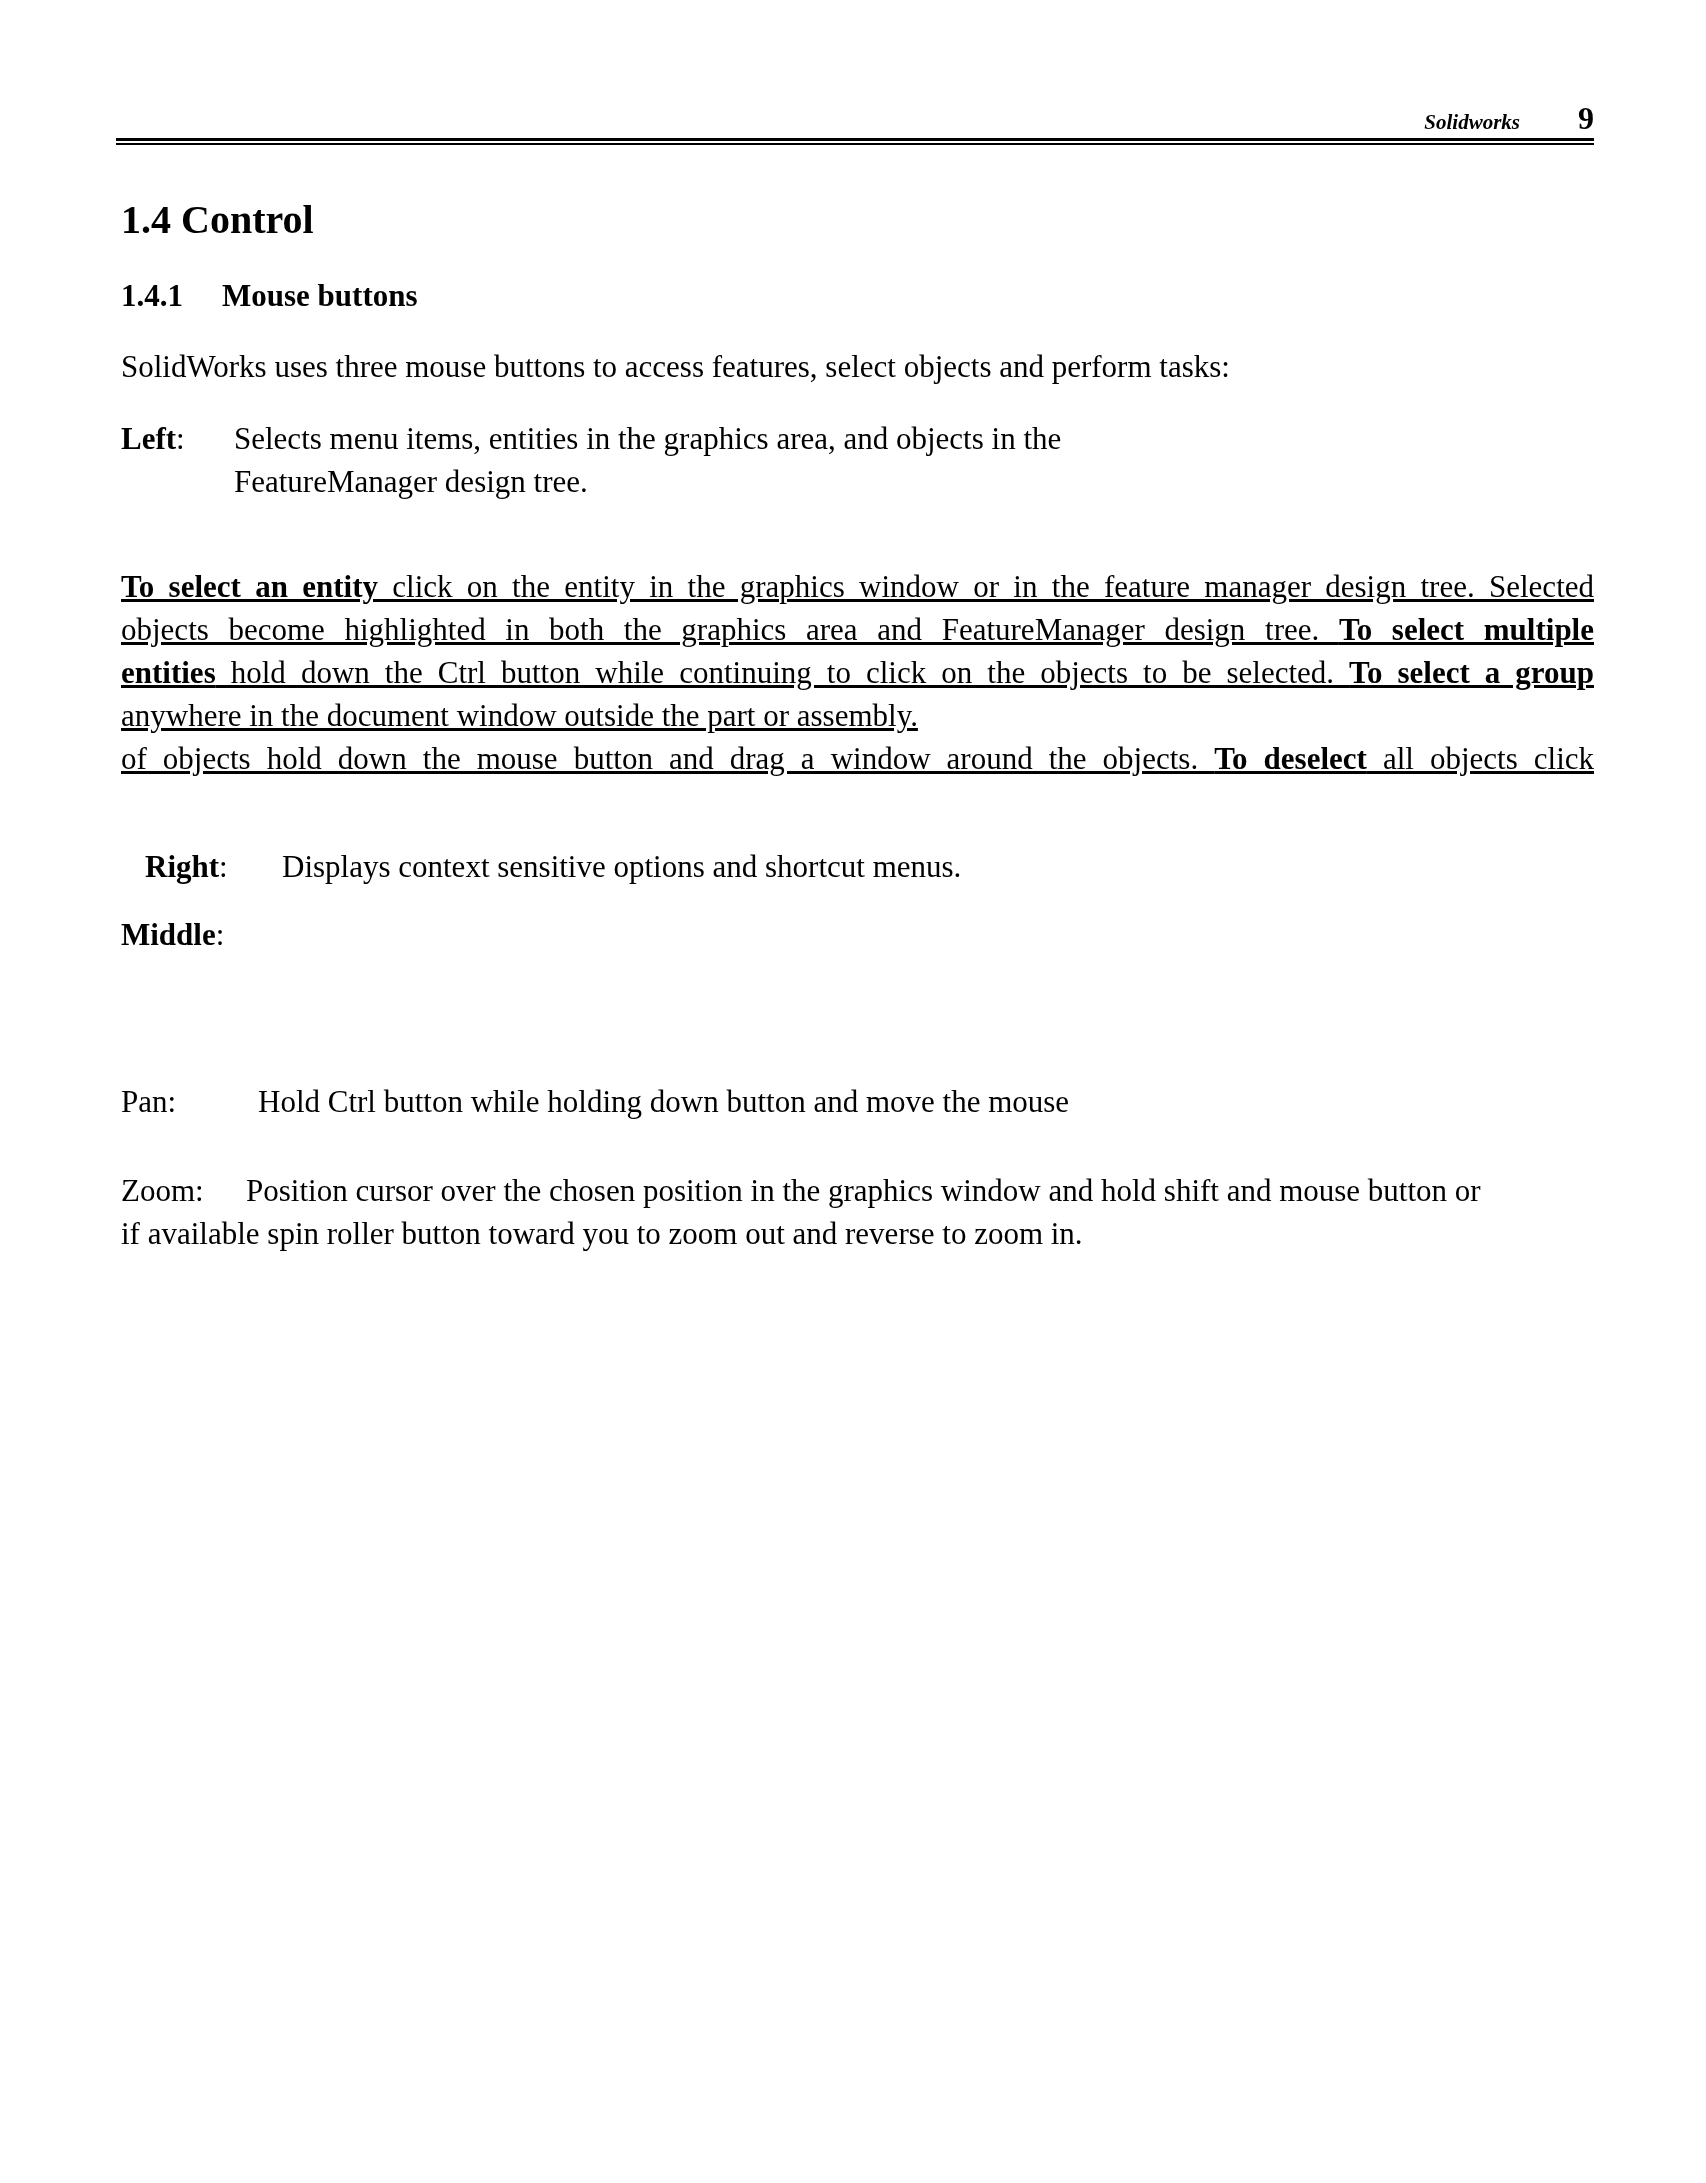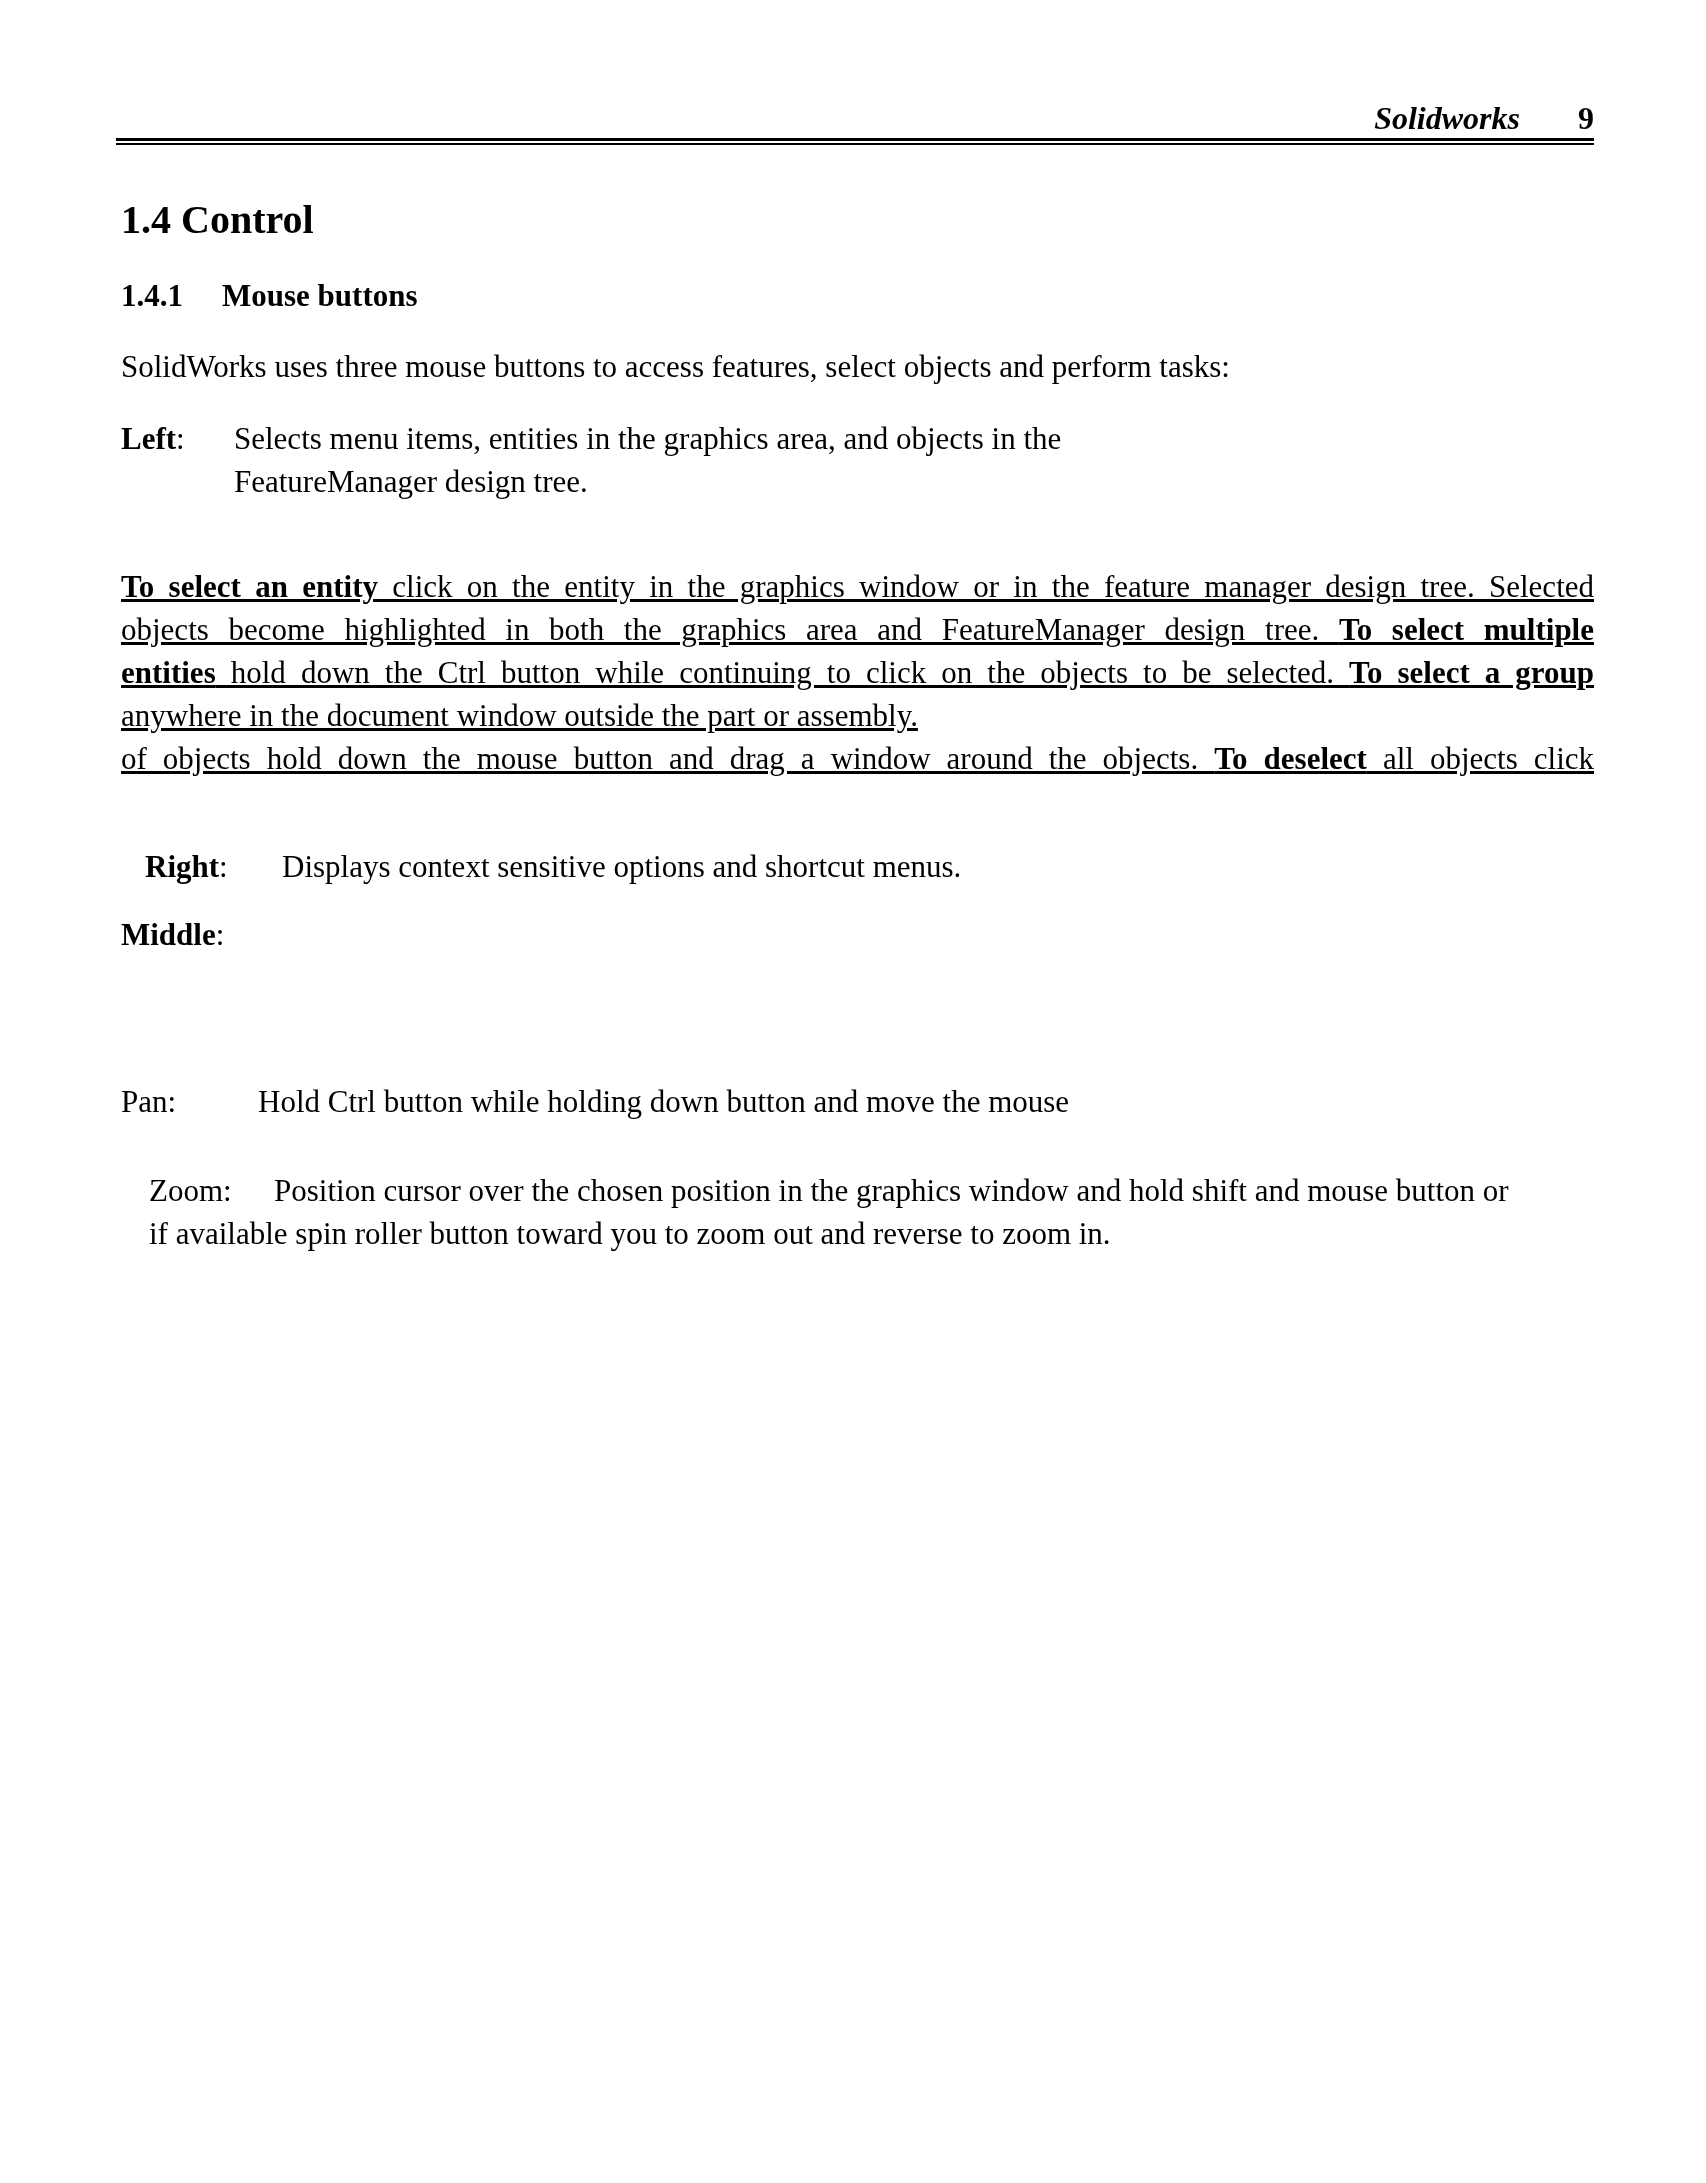--- a/index.html
+++ b/index.html
@@ -23,21 +23,21 @@
 
   
   .header-row {
     top: 101px;
     text-align: right;
     line-height: 35px;
   }
   .header-row .book-title {
     font-weight: bold;
     font-style: italic;
-    font-size: 32px;
+    font-size: 21px;
   }
   .header-row .page-num {
     font-weight: bold;
     font-size: 32px;
     margin-left: 58px;
   }
   .header-rule {
     position: absolute;
     left: 116px;
     top: 138px;
@@ -68,21 +68,21 @@
   
   .entry { display: grid; gap: 12px; }
   .entry .lbl { }
   .entry-left   { top: 417px;  grid-template-columns: 101px 1fr; }
   .entry-right  { top: 845px; grid-template-columns: 125px 1fr; margin-left: 24px; }
   .entry-middle { top: 913px; display: block; }
   .entry-rotate { top: 992px; grid-template-columns: 125px 1fr; }
   .entry-pan    { top: 1080px; grid-template-columns: 125px 1fr; }
 
   
-  .entry-zoom { top: 1169px; display: block; margin-left: 28px; }
+  .entry-zoom { top: 1169px; display: block; }
   .entry-zoom .zlabel { display: inline-block; width: 125px; }
 
   
   .sel-para { top: 565px; }
   .para-line {
     text-align: justify;
     text-align-last: justify;
     text-decoration: underline;
   }
   .para-line.para-last {

